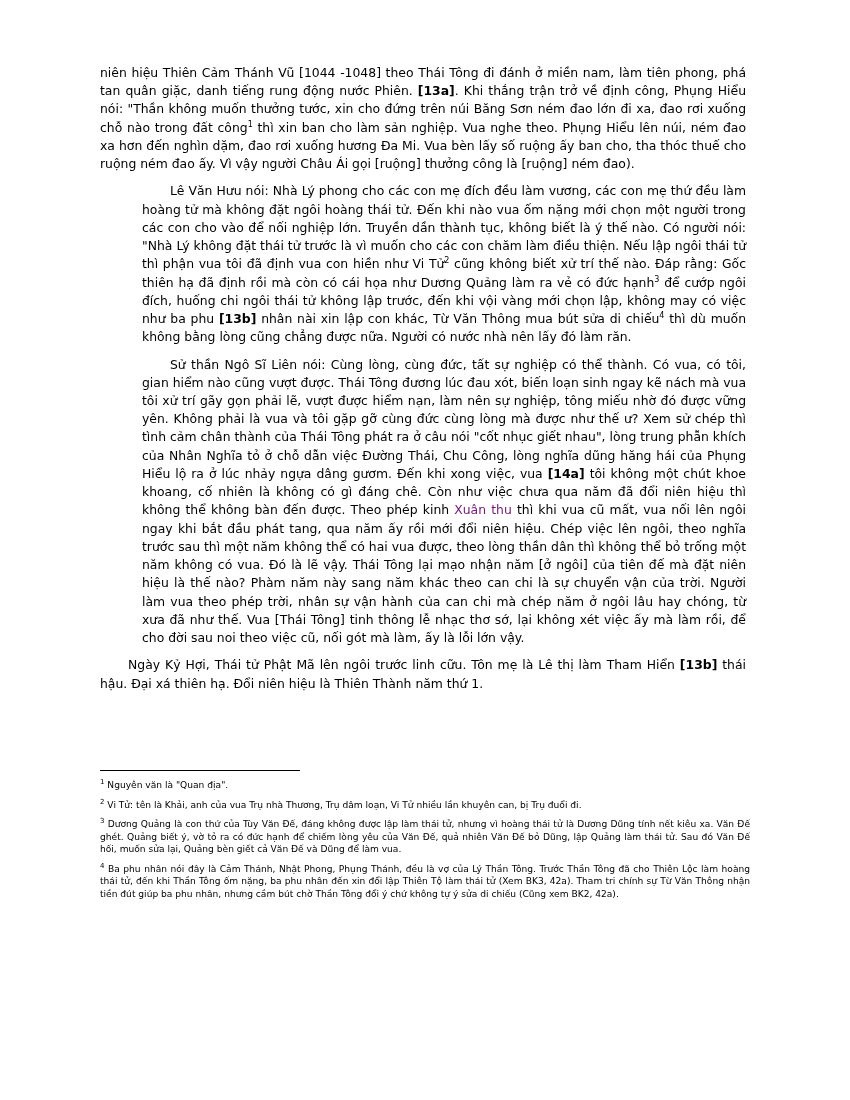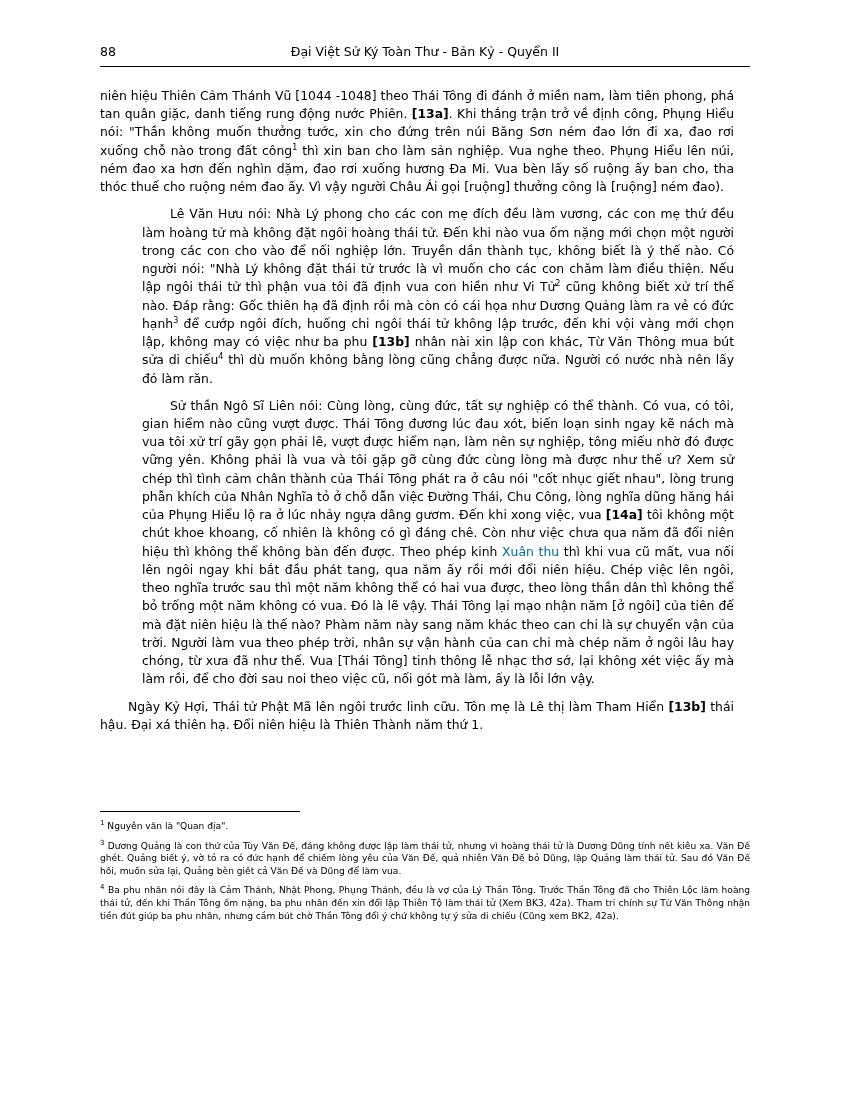--- a/index.html
+++ b/index.html
@@ -38,36 +38,36 @@
     font-size: 12.5px;
     padding-right: 60px;
   }
   .body-text {
     margin-top: 20px;
     font-size: 12.4px;
     line-height: 1.47;
     text-align: justify;
   }
   p {
-    margin: 0 16px 9px 0;
+    margin: 0 4px 9px 0;
     text-align: justify;
   }
   p.indent {
     text-indent: 28px;
   }
   .quote-block {
     margin-left: 42px;
     margin-right: 0;
   }
   .quote-block p {
     text-indent: 28px;
     margin-bottom: 9px;
   }
   b { font-weight: bold; }
-  .red { color: #0369a1; }
+  .red { color: #701a75; }
   sup {
     font-size: 8px;
     vertical-align: super;
     line-height: 0;
   }
   .footnote-rule {
     width: 200px;
     height: 1.3px;
     background: #000;
     margin-top: 28px;
@@ -86,24 +86,20 @@
   .footnotes .fn sup {
     font-size: 7px;
   }
   .spacer-bottom { height: 40px; }
 </style>
 </head>
 <body>
 
 <div class="page">
 
-  <div class="header">
-    <div class="page-num">88</div>
-    <div class="title">Đại Việt Sử Ký Toàn Thư - Bản Kỷ - Quyển II</div>
-  </div>
 
   <div class="body-text">
 
     <p><span>niên hiệu Thiên Cảm Thánh Vũ [1044 -1048] theo Thái Tông đi đánh ở miền nam, làm tiên phong, phá tan quân giặc, danh tiếng rung động nước Phiên. </span><b>[13a]</b><span>. Khi thắng trận trở về định công, Phụng Hiểu nói: "Thần không muốn thưởng tước, xin cho đứng trên núi Băng Sơn ném đao lớn đi xa, đao rơi xuống chỗ nào trong đất công</span><sup>1</sup><span> thì xin ban cho làm sản nghiệp. Vua nghe theo. Phụng Hiểu lên núi, ném đao xa hơn đến nghìn dặm, đao rơi xuống hương Đa Mi. Vua bèn lấy số ruộng ấy ban cho, tha thóc thuế cho ruộng ném đao ấy. Vì vậy người Châu Ái gọi [ruộng] thưởng công là [ruộng] ném đao).</span></p>
 
     <div class="quote-block">
       <p><span>Lê Văn Hưu nói: Nhà Lý phong cho các con mẹ đích đều làm vương, các con mẹ thứ đều làm hoàng tử mà không đặt ngôi hoàng thái tử. Đến khi nào vua ốm nặng mới chọn một người trong các con cho vào để nối nghiệp lớn. Truyền dần thành tục, không biết là ý thế nào. Có người nói: "Nhà Lý không đặt thái tử trước là vì muốn cho các con chăm làm điều thiện. Nếu lập ngôi thái tử thì phận vua tôi đã định vua con hiền như Vi Tử</span><sup>2</sup><span> cũng không biết xử trí thế nào. Đáp rằng: Gốc thiên hạ đã định rồi mà còn có cái họa như Dương Quảng làm ra vẻ có đức hạnh</span><sup>3</sup><span> để cướp ngôi đích, huống chi ngôi thái tử không lập trước, đến khi vội vàng mới chọn lập, không may có việc như ba phu </span><b>[13b]</b><span> nhân nài xin lập con khác, Từ Văn Thông mua bút sửa di chiếu</span><sup>4</sup><span> thì dù muốn không bằng lòng cũng chẳng được nữa. Người có nước nhà nên lấy đó làm răn.</span></p>
 
       <p><span>Sử thần Ngô Sĩ Liên nói: Cùng lòng, cùng đức, tất sự nghiệp có thể thành. Có vua, có tôi, gian hiểm nào cũng vượt được. Thái Tông đương lúc đau xót, biến loạn sinh ngay kẽ nách mà vua tôi xử trí gãy gọn phải lẽ, vượt được hiểm nạn, làm nên sự nghiệp, tông miếu nhờ đó được vững yên. Không phải là vua và tôi gặp gỡ cùng đức cùng lòng mà được như thế ư? Xem sử chép thì tình cảm chân thành của Thái Tông phát ra ở câu nói "cốt nhục giết nhau", lòng trung phẫn khích của Nhân Nghĩa tỏ ở chỗ dẫn việc Đường Thái, Chu Công, lòng nghĩa dũng hăng hái của Phụng Hiểu lộ ra ở lúc nhảy ngựa dâng gươm. Đến khi xong việc, vua </span><b>[14a]</b><span> tôi không một chút khoe khoang, cố nhiên là không có gì đáng chê. Còn như việc chưa qua năm đã đổi niên hiệu thì không thể không bàn đến được. Theo phép kinh </span><span class="red">Xuân thu</span><span> thì khi vua cũ mất, vua nối lên ngôi ngay khi bắt đầu phát tang, qua năm ấy rồi mới đổi niên hiệu. Chép việc lên ngôi, theo nghĩa trước sau thì một năm không thể có hai vua được, theo lòng thần dân thì không thể bỏ trống một năm không có vua. Đó là lẽ vậy. Thái Tông lại mạo nhận năm [ở ngôi] của tiên đế mà đặt niên hiệu là thế nào? Phàm năm này sang năm khác theo can chi là sự chuyển vận của trời. Người làm vua theo phép trời, nhân sự vận hành của can chi mà chép năm ở ngôi lâu hay chóng, từ xưa đã như thế. Vua [Thái Tông] tinh thông lễ nhạc thơ sớ, lại không xét việc ấy mà làm rồi, để cho đời sau noi theo việc cũ, nối gót mà làm, ấy là lỗi lớn vậy.</span></p>
     </div>
@@ -112,17 +108,18 @@
 
 
   </div>
 
   <div class="spacer-bottom"></div>
 
   <div class="footnote-rule"></div>
 
   <div class="footnotes">
     <span class="fn"><sup>1</sup><span> Nguyên văn là "Quan địa".</span></span>
+    <span class="fn"><sup>2</sup><span> Vi Tử: tên là Khải, anh của vua Trụ nhà Thương, Trụ dâm loạn, Vi Tử nhiều lần khuyên can, bị Trụ đuổi đi.</span></span>
     <span class="fn"><sup>3</sup><span> Dương Quảng là con thứ của Tùy Văn Đế, đáng không được lập làm thái tử, nhưng vì hoàng thái tử là Dương Dũng tính nết kiêu xa. Văn Đế ghét. Quảng biết ý, vờ tỏ ra có đức hạnh để chiếm lòng yêu của Văn Đế, quả nhiên Văn Đế bỏ Dũng, lập Quảng làm thái tử. Sau đó Văn Đế hối, muốn sửa lại, Quảng bèn giết cả Văn Đế và Dũng để làm vua.</span></span>
     <span class="fn"><sup>4</sup><span> Ba phu nhân nói đây là Cảm Thánh, Nhật Phong, Phụng Thánh, đều là vợ của Lý Thần Tông. Trước Thần Tông đã cho Thiên Lộc làm hoàng thái tử, đến khi Thần Tông ốm nặng, ba phu nhân đến xin đổi lập Thiên Tộ làm thái tử (Xem BK3, 42a). Tham tri chính sự Từ Văn Thông nhận tiền đút giúp ba phu nhân, nhưng cầm bút chờ Thần Tông đổi ý chứ không tự ý sửa di chiếu (Cũng xem BK2, 42a).</span></span>
   </div>
 
 </div>
 
 </body></html>

